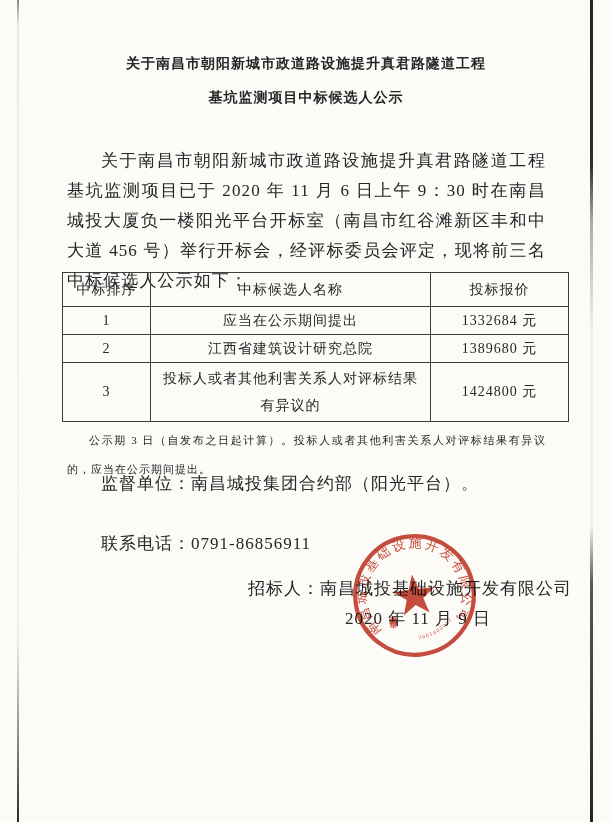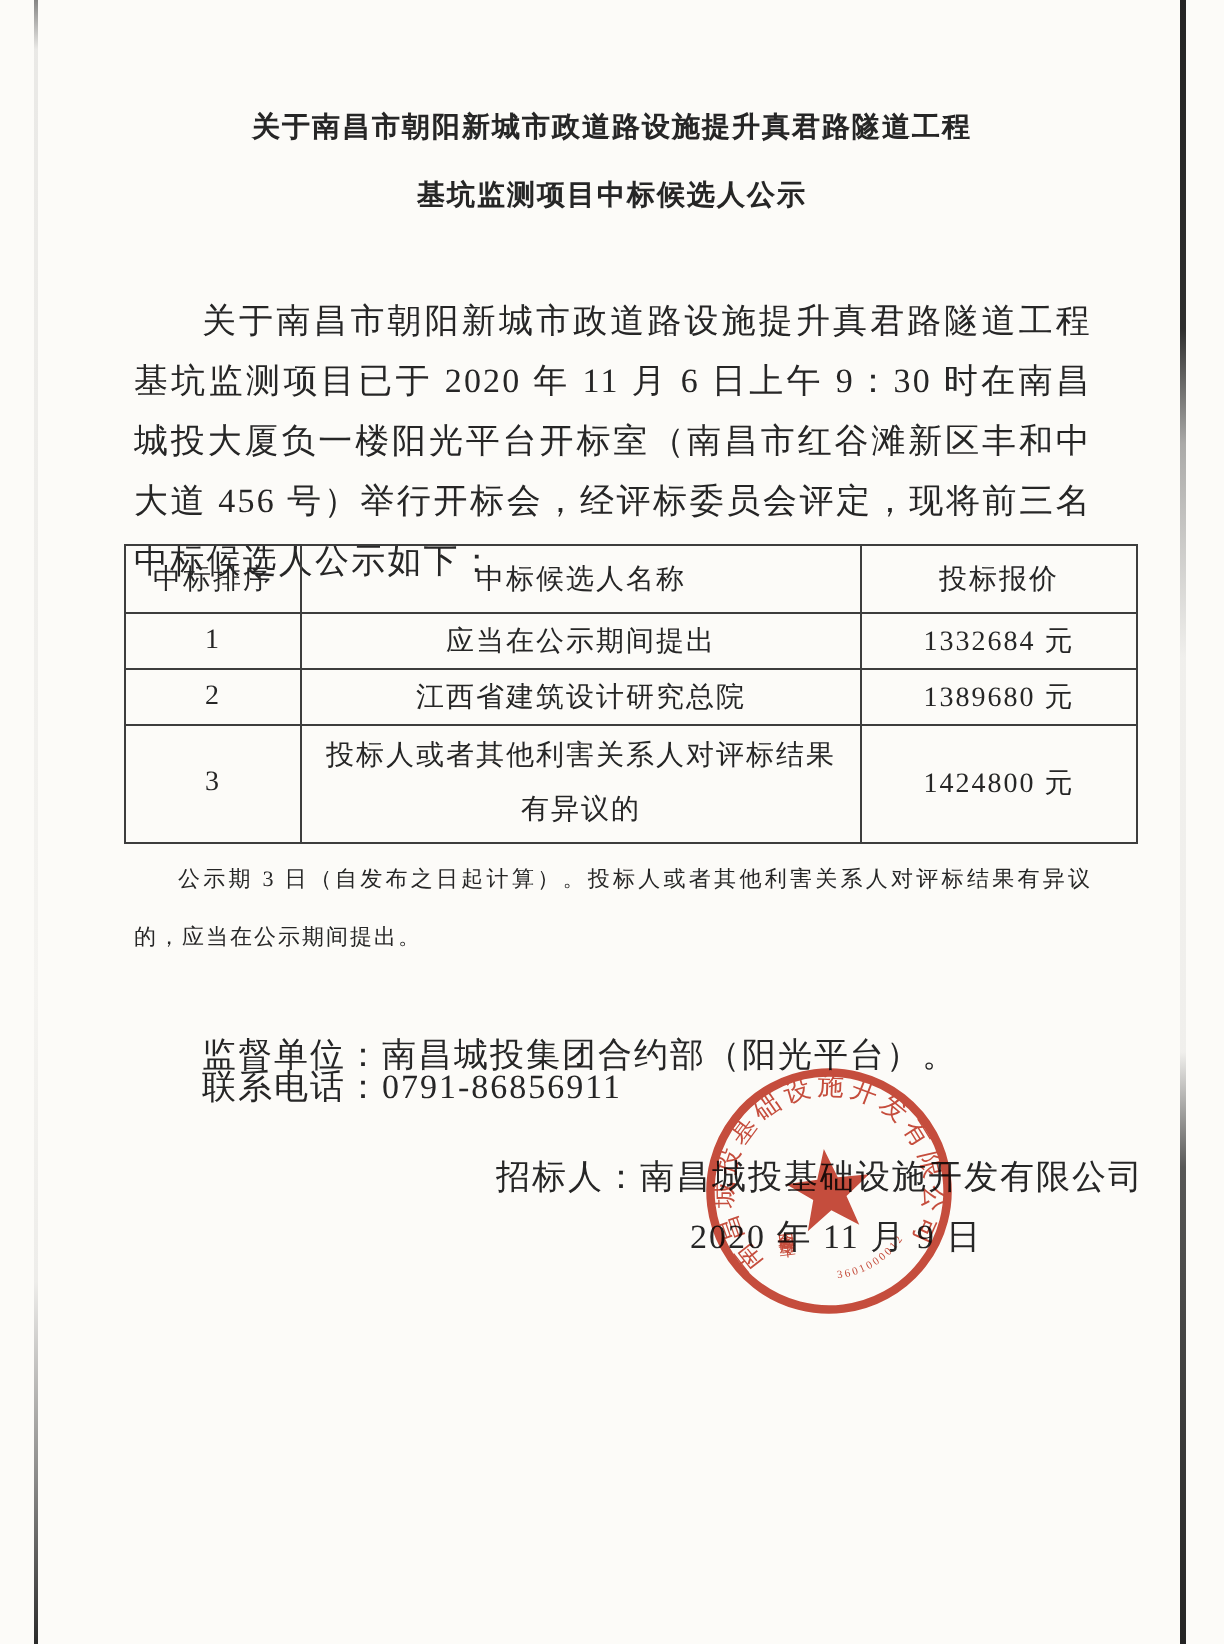--- a/index.html
+++ b/index.html
@@ -57,21 +57,21 @@
   .bid-table tbody tr.r3 td.name-cell { line-height:27px; }
   .notice {
     position:absolute; top:426px; left:67px; width:479px; margin:0;
     font-size:11px; line-height:29px; letter-spacing:1px;
     text-indent:2em; text-align:justify;
   }
   .plain-line {
     position:absolute; margin:0; font-size:17px; letter-spacing:1px;
     white-space:nowrap;
   }
-  .supervisor { top:516px; left:101px; }
+  .supervisor { top:472px; left:101px; }
   .phone      { top:532px; left:101px; }
   .tenderer   { top:577px; left:248px; }
   .issue-date { top:607px; left:345px; }
   .stamp {
     position:absolute; left:351px; top:532px; width:127px; height:127px;
     mix-blend-mode:multiply; opacity:.93;
     transform:rotate(-7deg);
   }
   .stamp text { font-family:"Liberation Serif","DejaVu Serif",serif; }
 </style>

